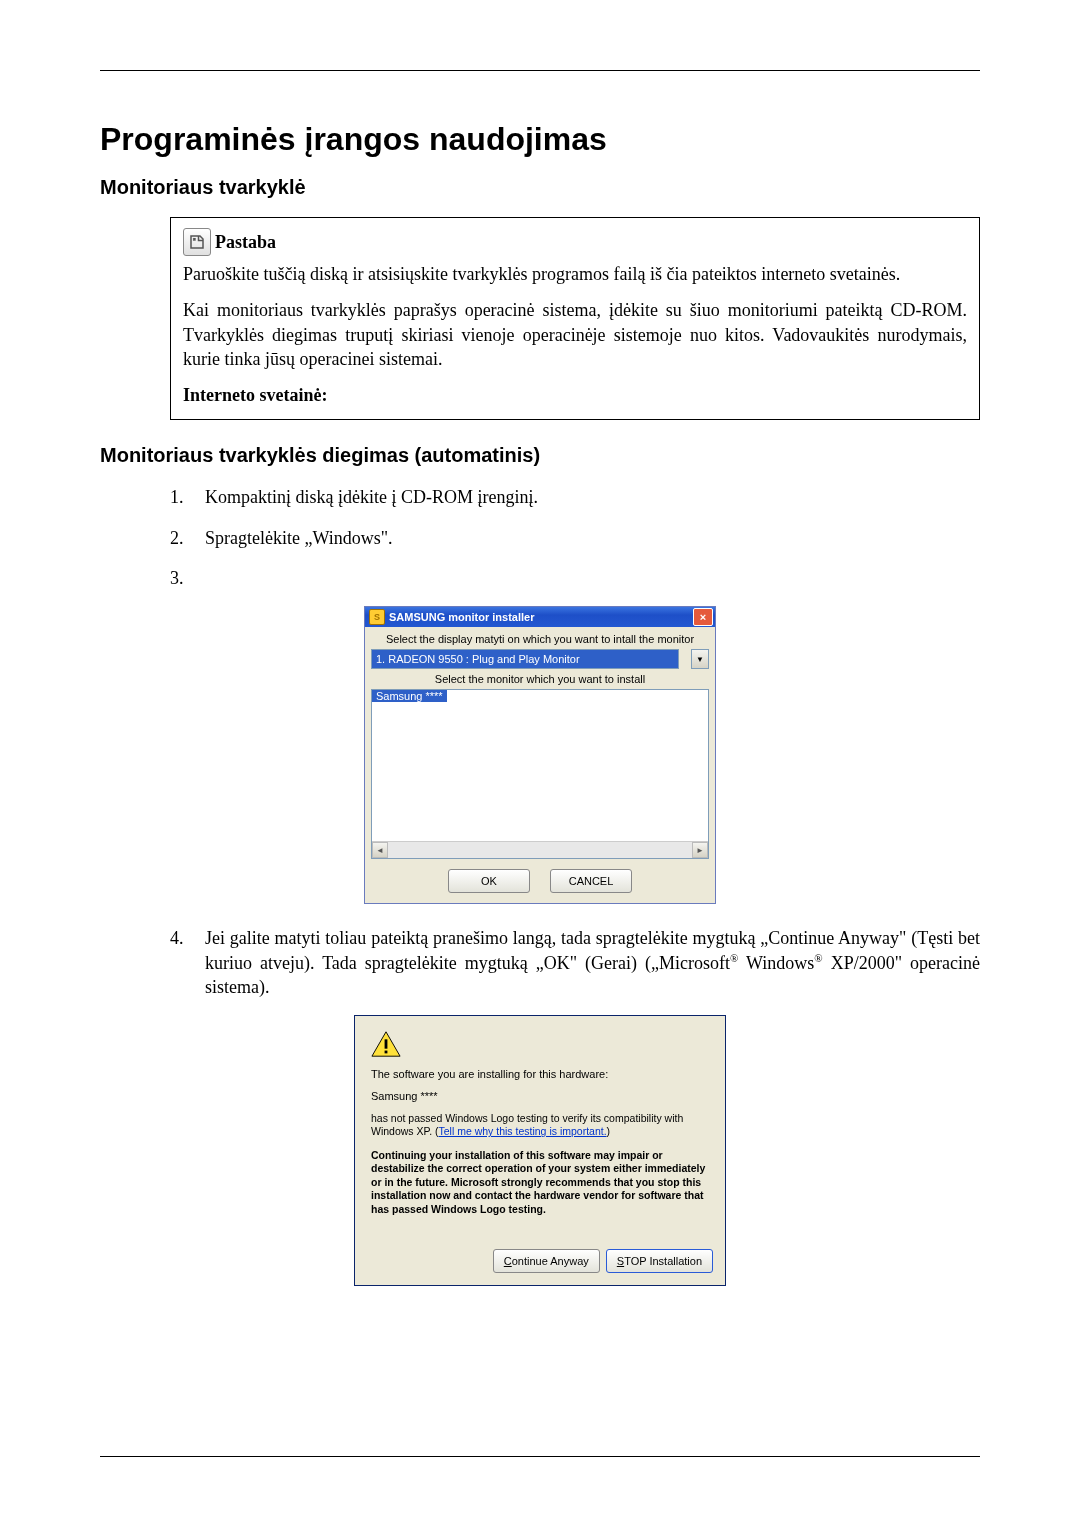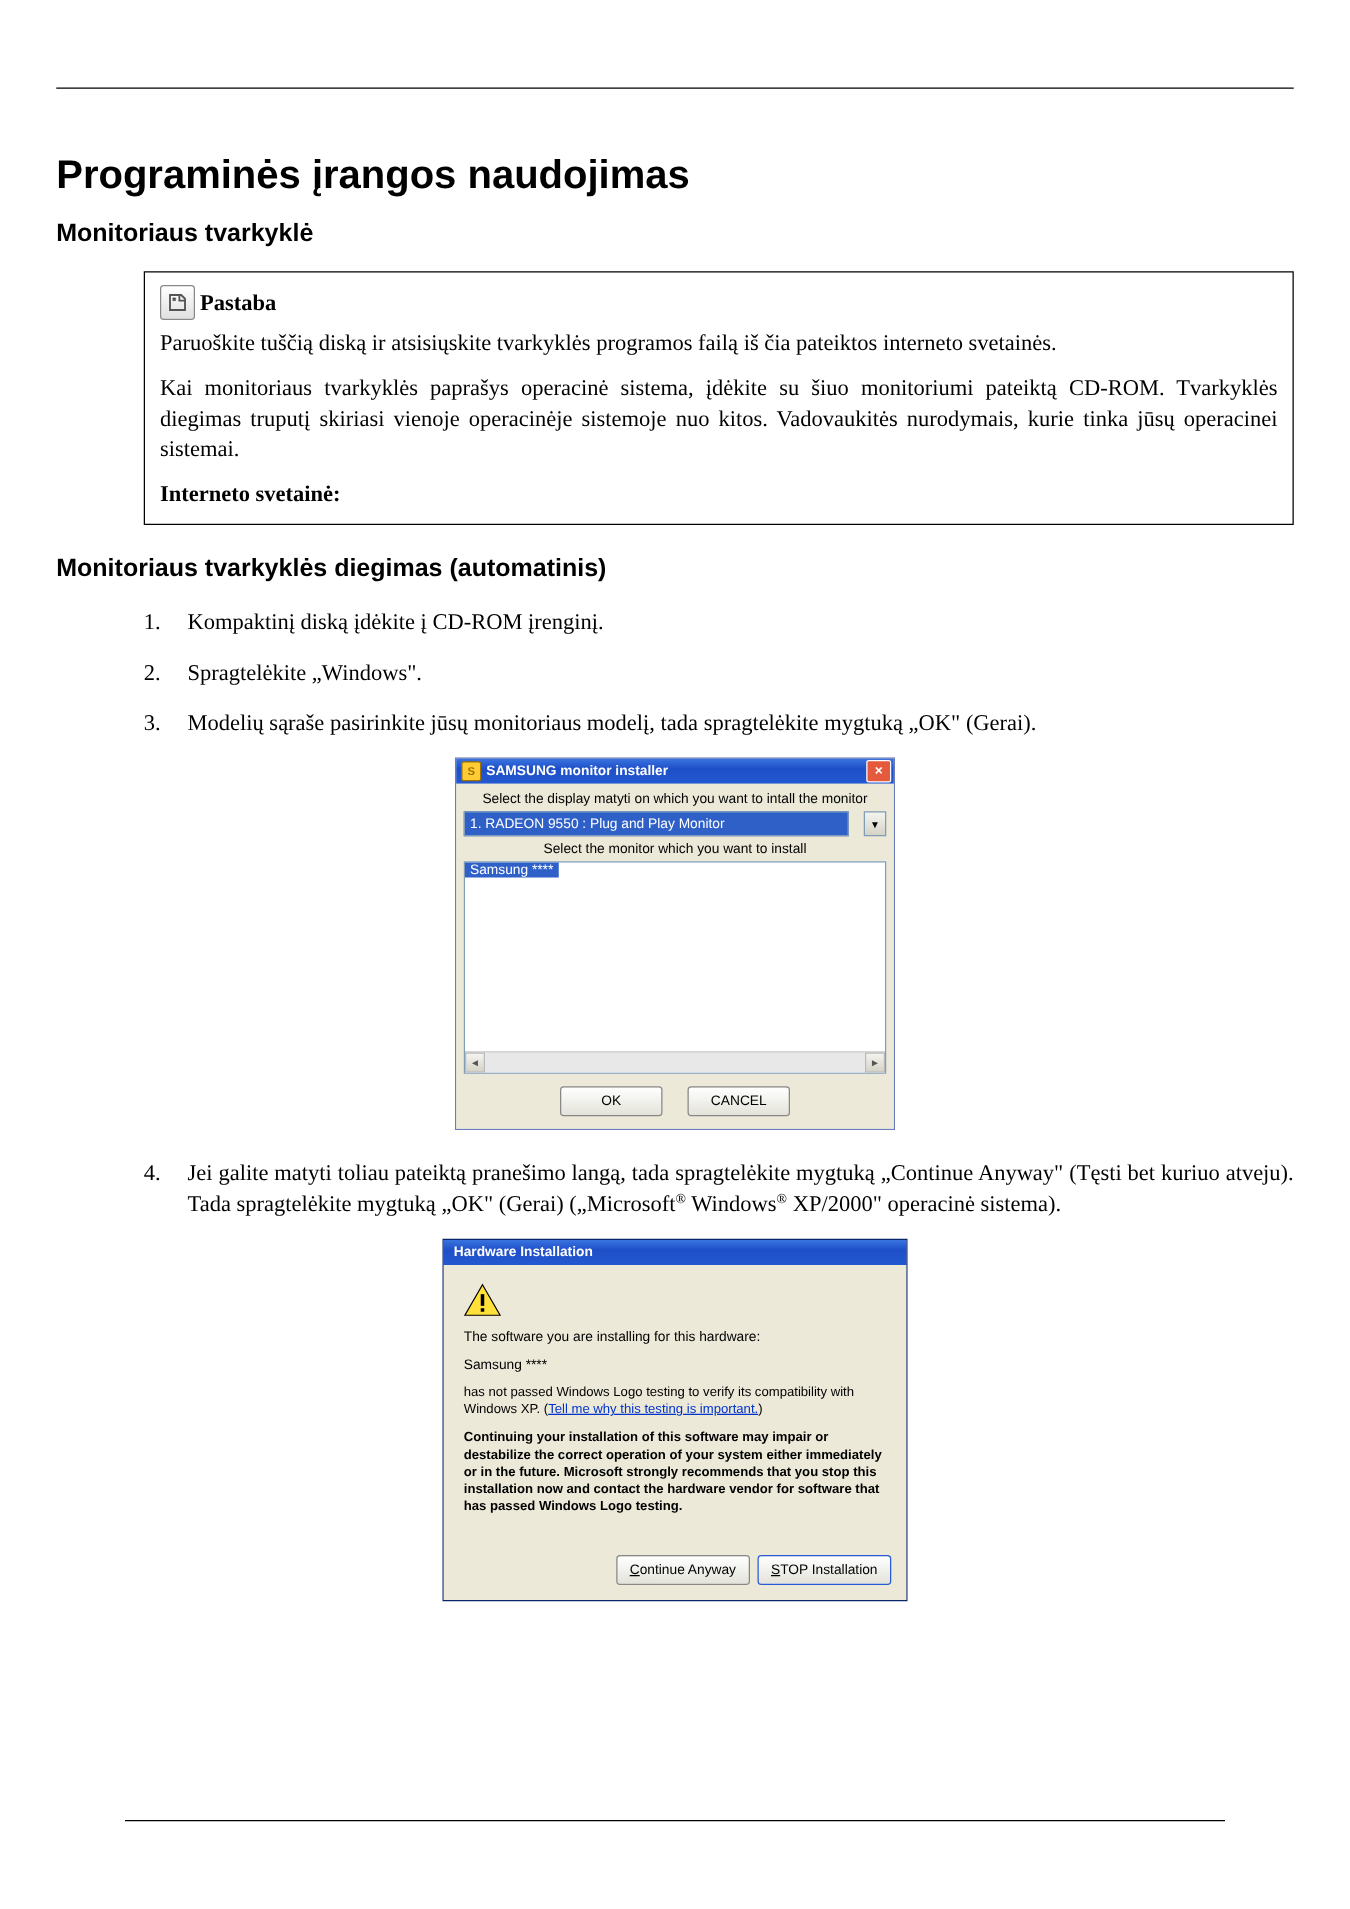--- a/index.html
+++ b/index.html
@@ -7,21 +7,21 @@
     padding: 0;
     background: #fff;
     font-family: "Times New Roman", Times, serif;
     color: #000;
   }
   .page {
     width: 1080px;
     height: 1527px;
     margin: 0 auto;
     box-sizing: border-box;
-    padding: 70px 45px;
+    padding: 70px 100px;
     position: relative;
   }
   .hr-top, .hr-bottom {
     border: 0;
     border-top: 1px solid #000;
     margin: 0;
   }
   .hr-bottom {
     position: absolute;
     bottom: 70px;
@@ -295,21 +295,20 @@
     <li>
       <span class="num">1.</span>
       <span class="body">Kompaktinį diską įdėkite į CD-ROM įrenginį.</span>
     </li>
     <li>
       <span class="num">2.</span>
       <span class="body">Spragtelėkite „Windows".</span>
     </li>
     <li>
       <span class="num">3.</span>
-      <span class="body">Modelių sąraše pasirinkite jūsų monitoriaus modelį, tada spragtelėkite mygtuką „OK" (Gerai).</span>
     </li>
   </ol>
 
   <div class="screenshot installer">
     <div class="titlebar">
       <span class="tb-icon">S</span>
       <span>SAMSUNG monitor installer</span>
       <span class="spacer"></span>
       <span class="close">×</span>
     </div>
@@ -338,23 +337,20 @@
   <ol class="ol-steps">
     <li>
       <span class="num">4.</span>
       <span class="body">
         <span>Jei galite matyti toliau pateiktą pranešimo langą, tada spragtelėkite mygtuką „Continue Anyway" (Tęsti bet kuriuo atveju). Tada spragtelėkite mygtuką „OK" (Gerai) („Microsoft</span><sup>®</sup><span> Windows</span><sup>®</sup><span> XP/2000" operacinė sistema).</span>
       </span>
     </li>
   </ol>
 
   <div class="screenshot hwdialog">
-    <div class="titlebar">
-      <span style="padding-left:4px;">Hardware Installation</span>
-    </div>
     <div class="hw-body">
       <div class="warn-icon">
         <svg viewBox="0 0 32 28">
             <polygon points="16,1 31,27 1,27" fill="#ffe13a" stroke="#000" stroke-width="1"></polygon>
             <rect x="14.5" y="9" width="3" height="10" fill="#000"></rect>
             <rect x="14.5" y="21" width="3" height="3" fill="#000"></rect>
           </svg>
       </div>
       <div class="hw-text">
         <p>The software you are installing for this hardware:</p>

